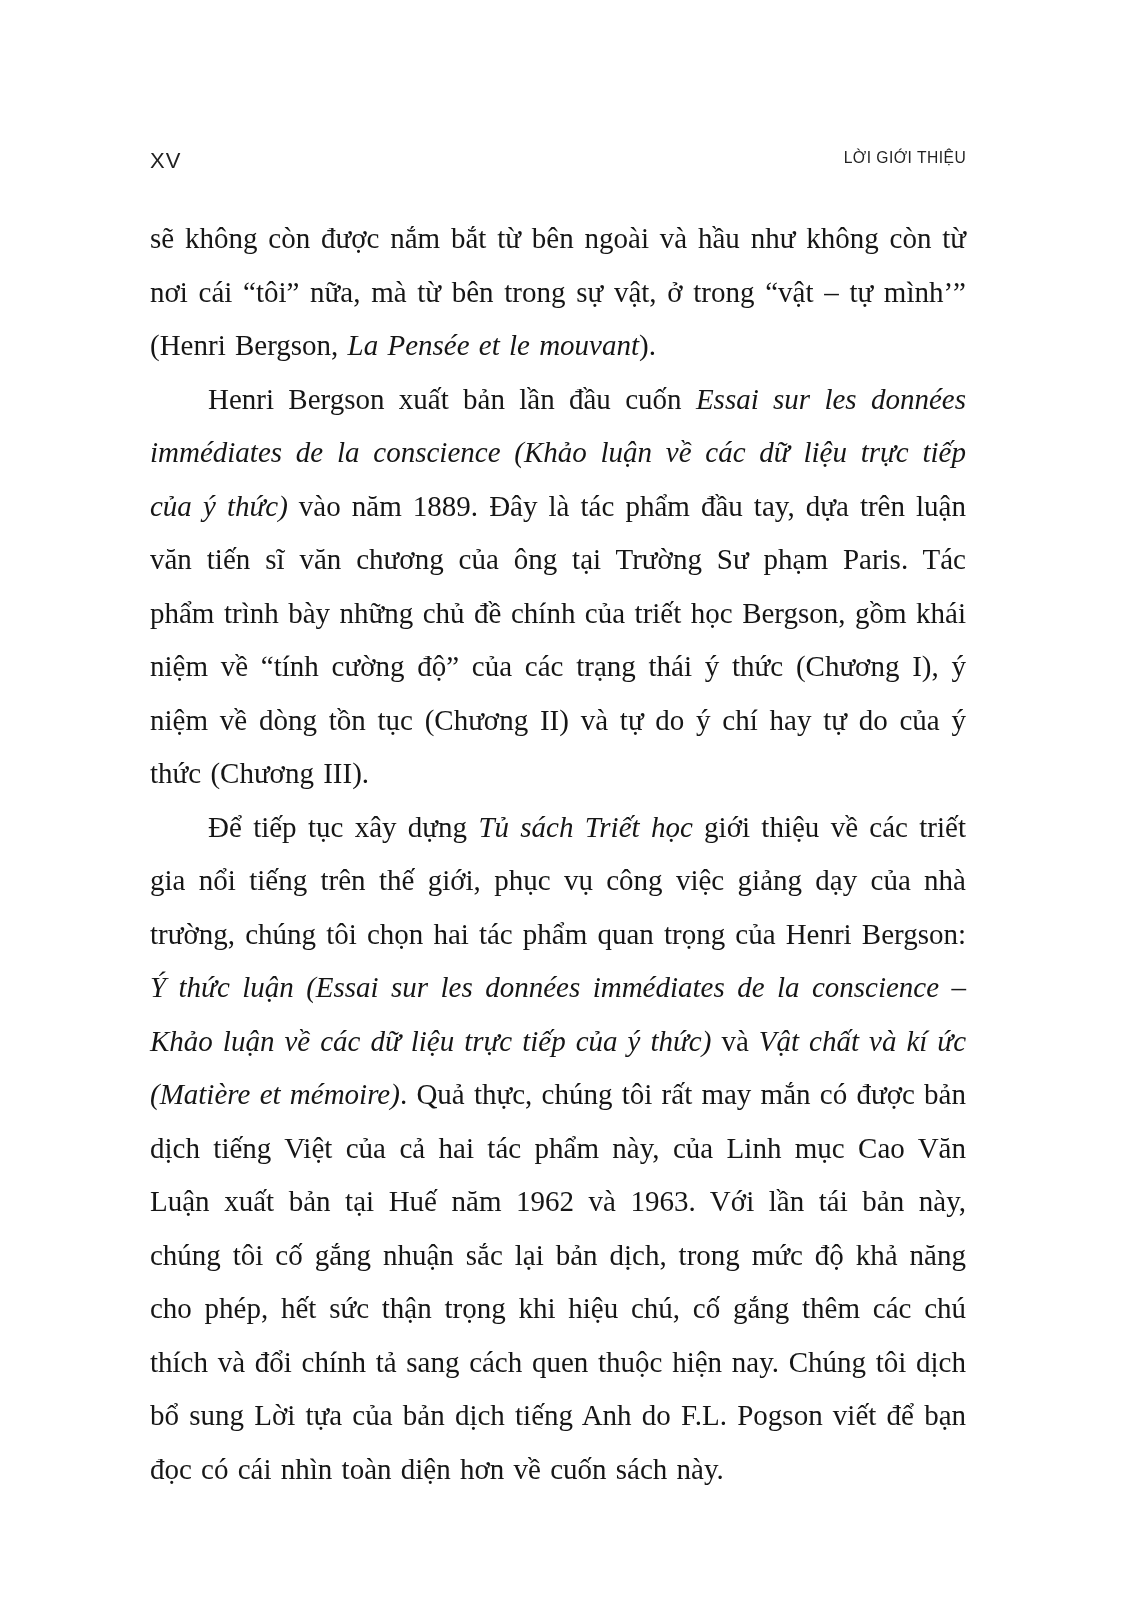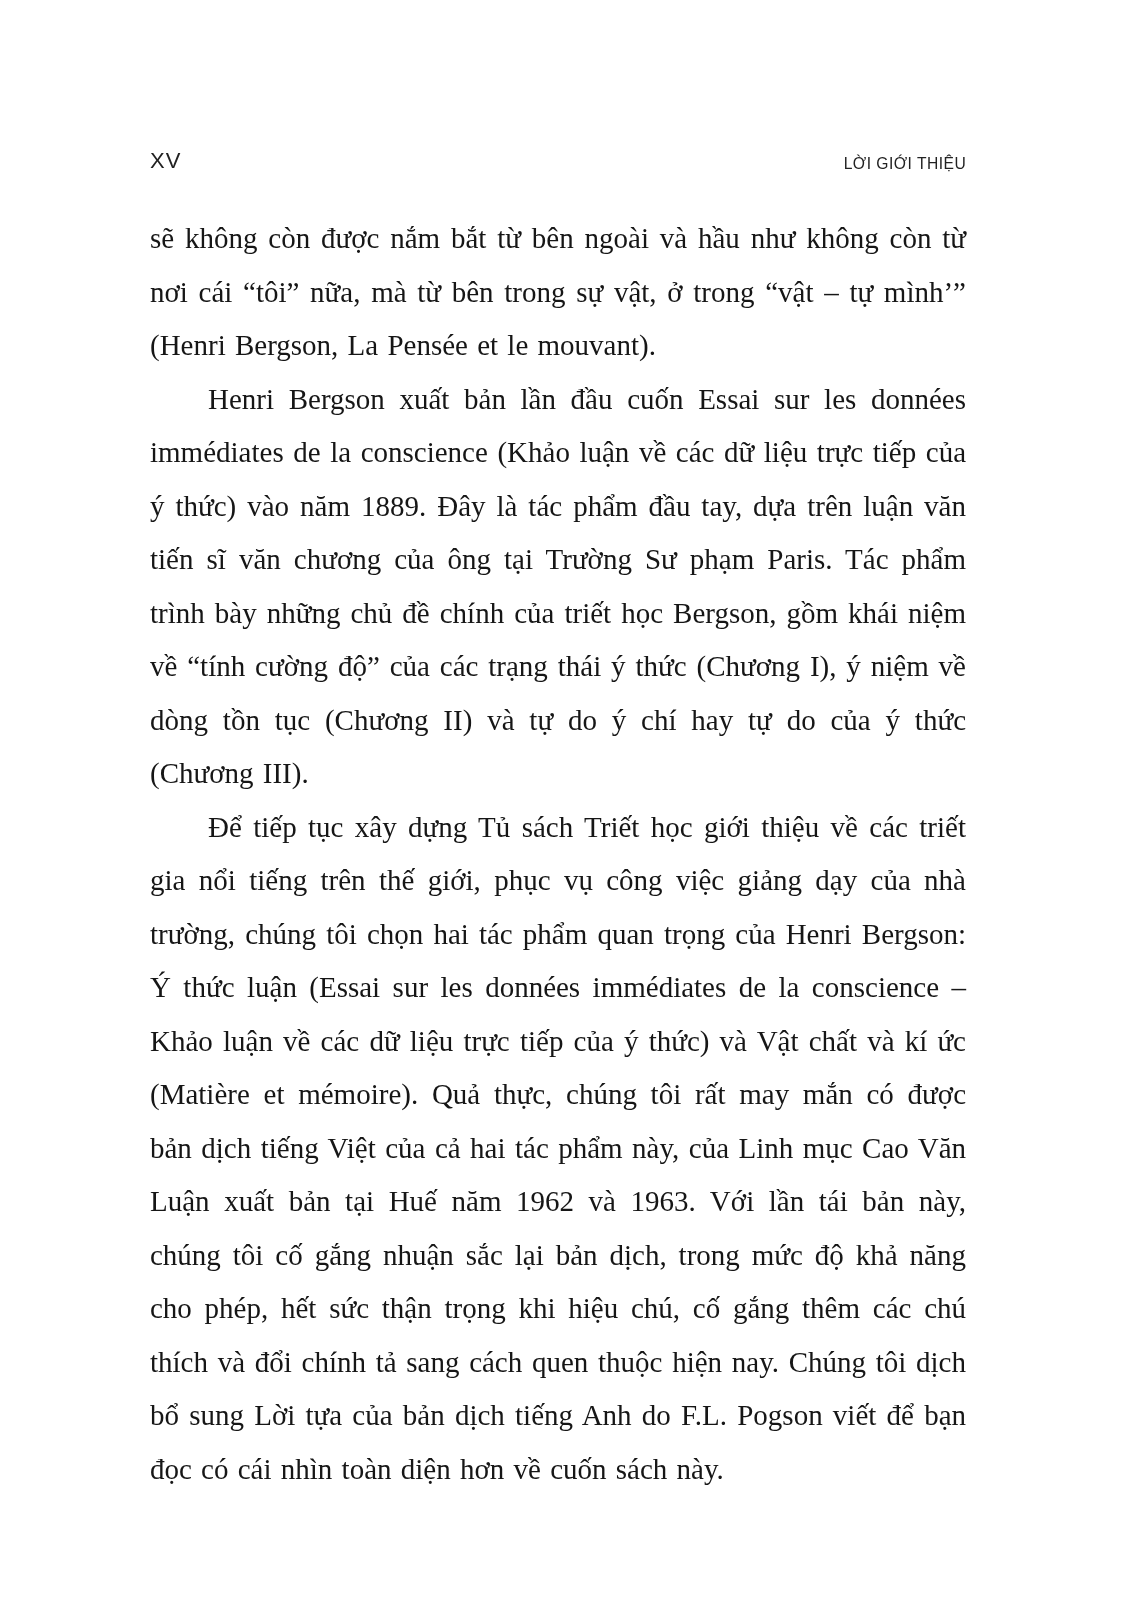--- a/index.html
+++ b/index.html
@@ -16,21 +16,21 @@
     overflow: hidden;
     font-family: "Liberation Serif", serif;
   }
   .running-head {
     position: absolute;
     top: 148px;
     left: 150px;
     width: 816px;
     display: flex;
     justify-content: space-between;
-    align-items: flex-end;
+    align-items: flex-start;
     font-family: "Liberation Sans", sans-serif;
   }
   .page-number {
     font-size: 22px;
     letter-spacing: 1px;
     color: #222;
   }
   .header-title {
     font-size: 17px;
     letter-spacing: 0.5px;
@@ -50,20 +50,21 @@
     font-size: 29px;
     line-height: 53.5px;
     text-align: justify;
     word-spacing: 2px;
     color: #161616;
   }
   .body-text p.indent {
     text-indent: 58px;
   }
   .italic {
+    font-style: italic;
   }
 </style>
 </head>
 <body>
 
 <div class="page">
   <div class="running-head">
     <span class="page-number">XV</span>
     <span class="header-title">LỜI GIỚI THIỆU</span>
   </div>

